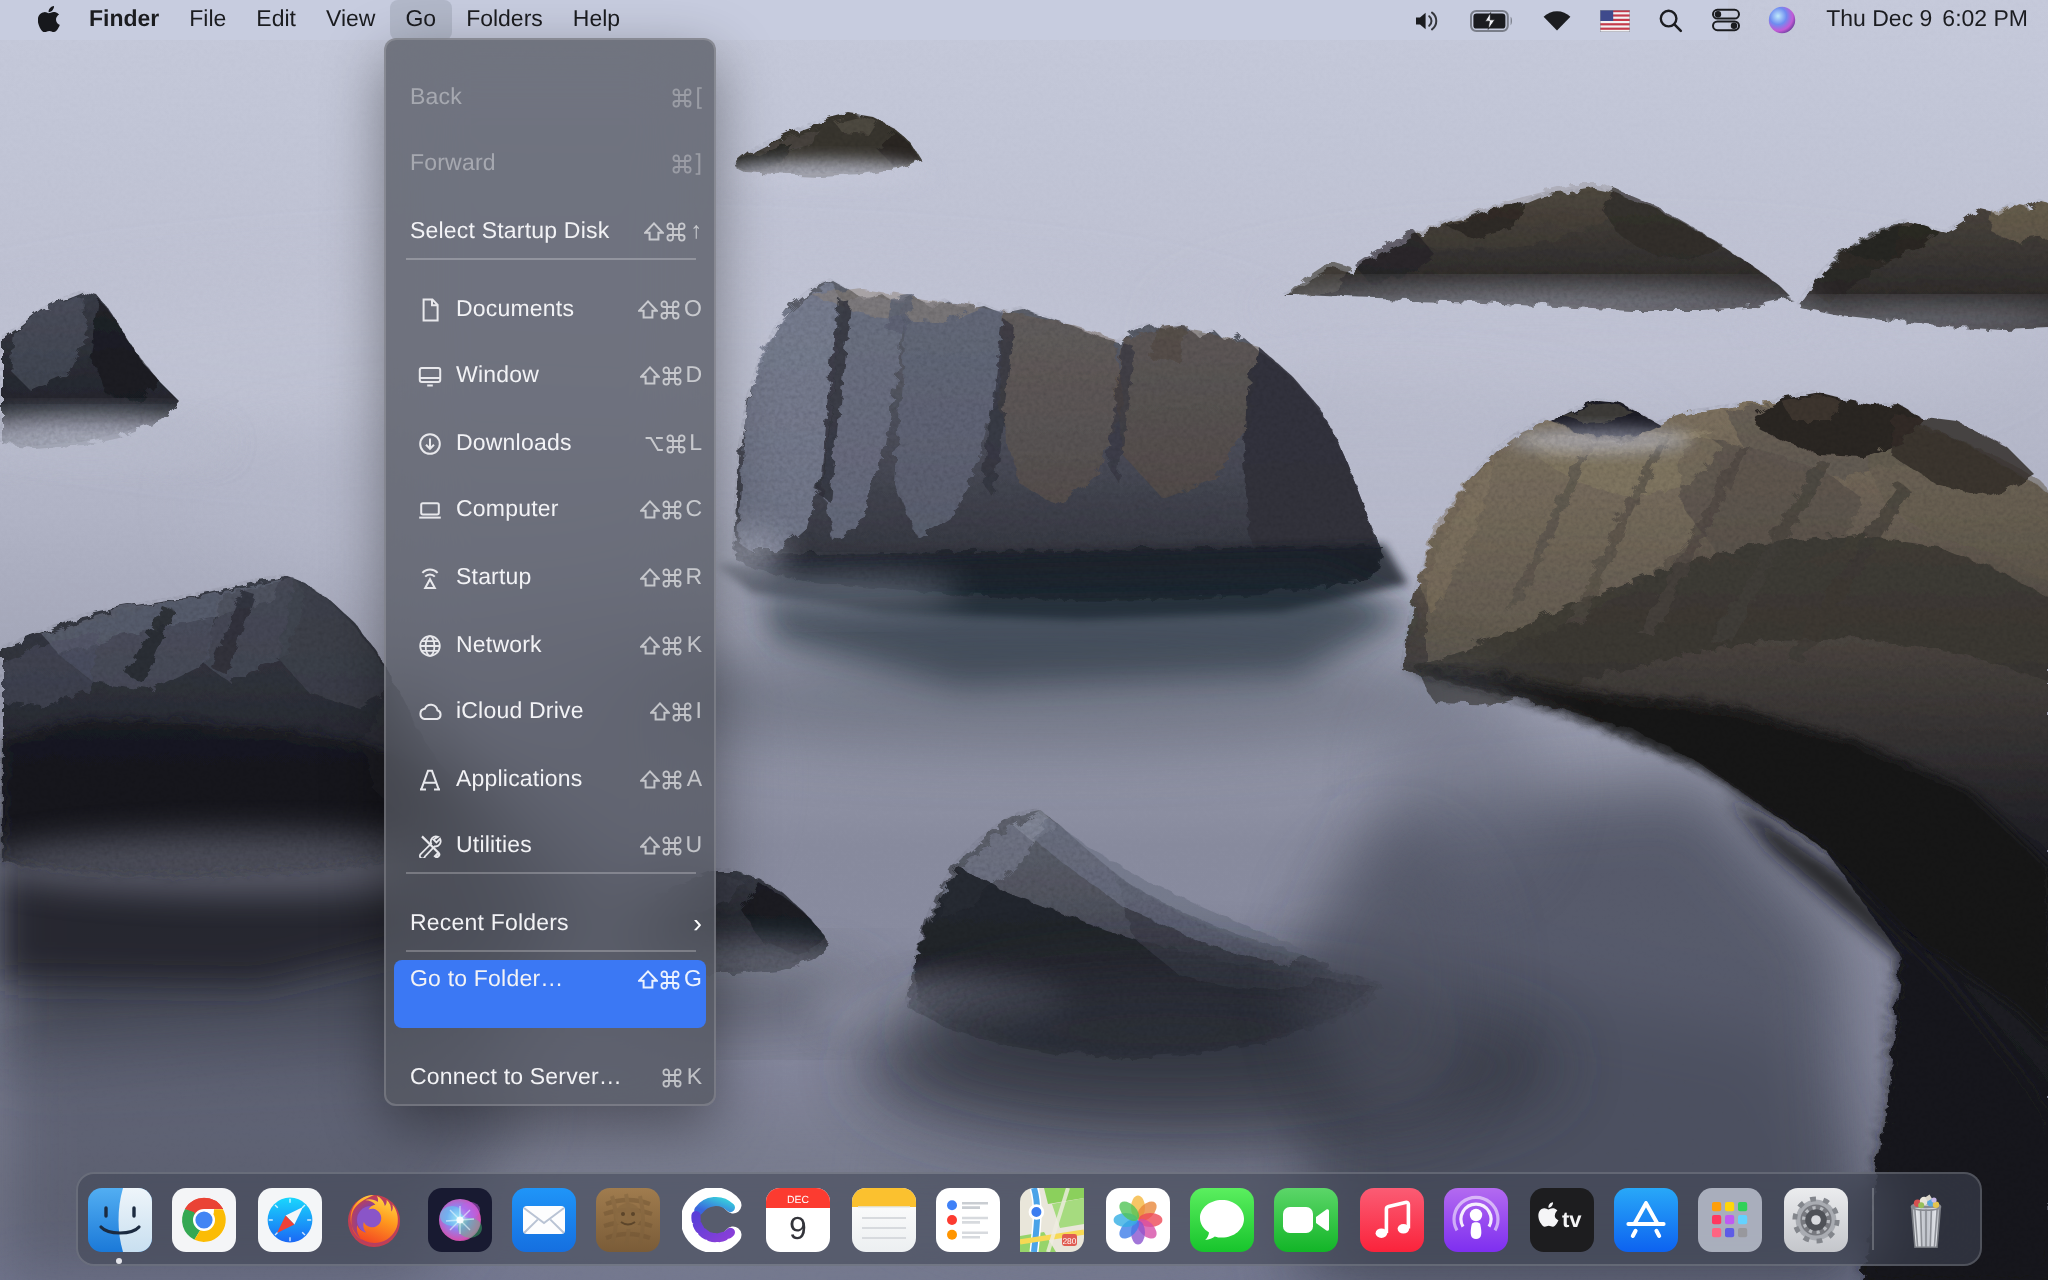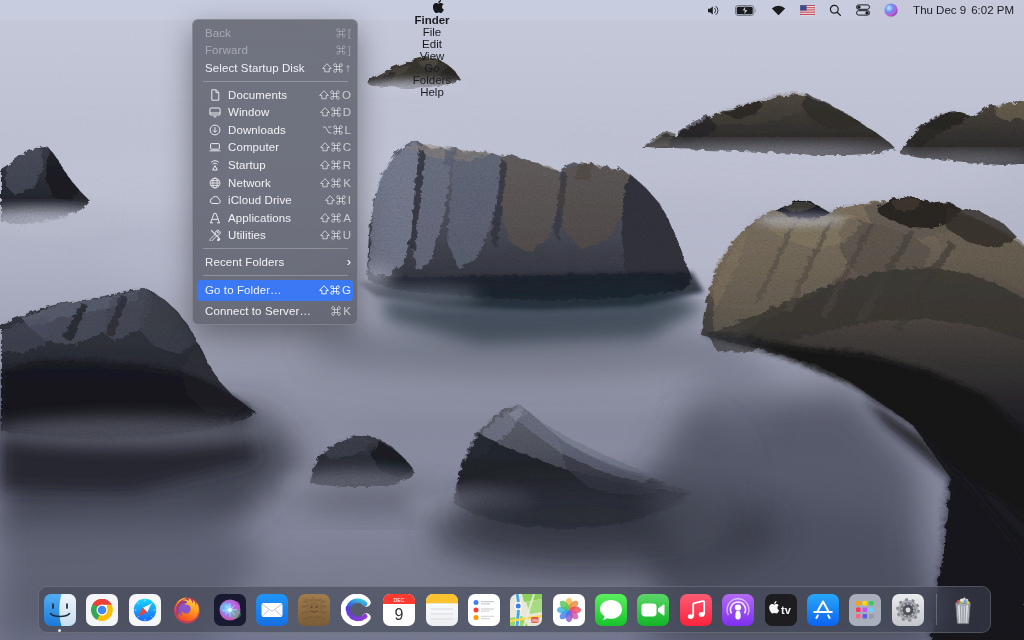--- a/index.html
+++ b/index.html
@@ -1,34 +1,34 @@
 <!DOCTYPE html>
 <html><head><meta charset="utf-8">
 <style>
 html,body{margin:0;padding:0;width:1024px;height:640px;overflow:hidden;background:#9a9dae;font-family:"Liberation Sans",sans-serif;-webkit-font-smoothing:antialiased;}
 #stage{position:relative;width:1024px;height:640px;}
 #wall{position:absolute;left:0;top:0;}
 
-#mbar{position:absolute;left:0;top:0;width:864px;height:20px;background:rgba(199,204,223,0.93);display:flex;align-items:center;font-size:11.5px;color:#1b1c20;flex-direction:column;}
+#mbar{position:absolute;left:0;top:0;width:864px;height:20px;background:rgba(199,204,223,0.93);display:flex;align-items:center;font-size:11.5px;color:#1b1c20;}
 #mbar .it{padding:0 7.5px;height:20px;display:flex;align-items:center;}
 #mbar .apple{padding:0 6px 0 19px;}
 #mbar .bold{font-weight:bold;}
 #mbar .hl{background:rgba(50,55,70,0.14);border-radius:4px;height:20px;}
 #mstat{position:absolute;right:0;top:0;height:20px;display:flex;align-items:center;color:#1b1c20;font-size:11.5px;}
 #mstat .ic{margin:0 7px;display:flex;align-items:center;}
 
 #menu{position:absolute;left:192px;top:19px;width:166px;box-sizing:border-box;background:rgba(84,86,95,0.74);backdrop-filter:blur(18px) saturate(1.4);border-radius:6px;border:0.5px solid rgba(255,255,255,0.16);box-shadow:0 10px 30px rgba(0,0,0,0.4);padding:4px 0 5px 0;color:#f2f2f5;font-size:11.5px;}
-#menu .row{height:17.6px;display:flex;align-items:center;padding:0 6px 0 11px;}
+#menu .row{height:17.6px;display:flex;align-items:center;padding:0 6px 0 11px;margin-top:16px;}
 #menu .row .ico{width:24px;flex:0 0 24px;display:flex;align-items:center;padding-left:5px;box-sizing:border-box;}
 #menu .row .lbl{flex:1;white-space:nowrap;letter-spacing:0.1px;}
 #menu .row .sc{display:flex;align-items:center;color:rgba(255,255,255,0.62);gap:1px;}
 #menu .row.dis .lbl{color:rgba(255,255,255,0.38);}
 #menu .row.dis .sc{color:rgba(255,255,255,0.30);}
 #menu .sep{height:1px;background:rgba(255,255,255,0.24);margin:4px 9px 4px 10px;}
-#menu .row.sel{background:#3b78f4;border-radius:4px;margin:1px 4px;padding:0 2px 0 7px;height:21px;gap:20px;}
+#menu .row.sel{background:#3b78f4;border-radius:4px;margin:1px 4px;padding:0 2px 13px 7px;height:21px;gap:20px;}
 #menu .row.sel .sc{color:rgba(255,255,255,0.9);}
 .k{display:block;}
 
 #dock{position:absolute;left:38px;top:586px;width:953px;height:47px;background:rgba(66,70,86,0.58);backdrop-filter:blur(16px);border-radius:9px;border:0.5px solid rgba(255,255,255,0.16);display:flex;align-items:center;box-sizing:border-box;}
 #dock .di{width:32px;height:32px;margin-left:10.4px;flex:0 0 32px;position:relative;}
 #dock .di:first-child{margin-left:5px;}
 #dock .di svg{display:block;}
 #dock .dsep{width:1px;height:31px;background:rgba(255,255,255,0.22);margin-left:12px;flex:0 0 1px;}
 #dot{position:absolute;left:58px;top:629px;width:3px;height:3px;border-radius:2px;background:rgba(245,245,250,0.9);}
 </style></head>

